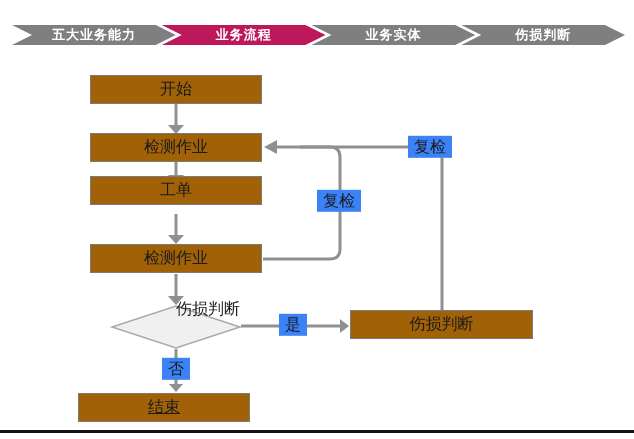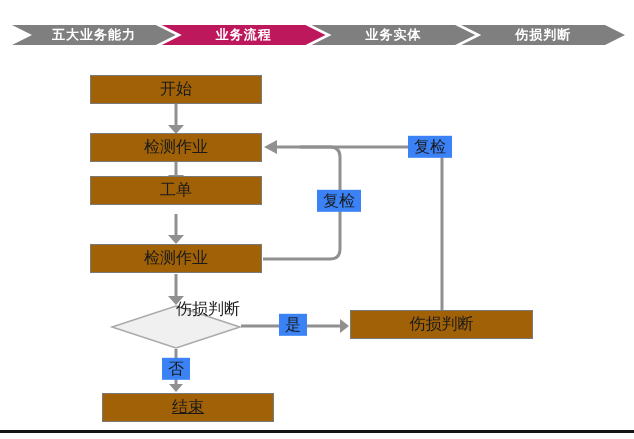--- a/index.html
+++ b/index.html
@@ -53,21 +53,21 @@
     align-items: center;
     justify-content: center;
     font-size: 16px;
     color: #1a1a1a;
     z-index: 2;
   }
   .node-start   { left: 90px;  top: 75px;  }
   .node-plan    { left: 90px;  top: 133px; }
   .node-order   { left: 90px;  top: 176px; }
   .node-inspect { left: 90px;  top: 244px; text-align: center; }
-  .node-end     { left: 102px;  top: 393px; text-decoration: underline; }
+  .node-end     { left: 78px;  top: 393px; text-decoration: underline; }
   .node-repair  { left: 350px; top: 310px; width: 183px; }
 
   .diamond-label {
     position: absolute;
     left: 112px;
     top: 288px;
     width: 128px;
     height: 42px;
     display: flex;
     align-items: center;

